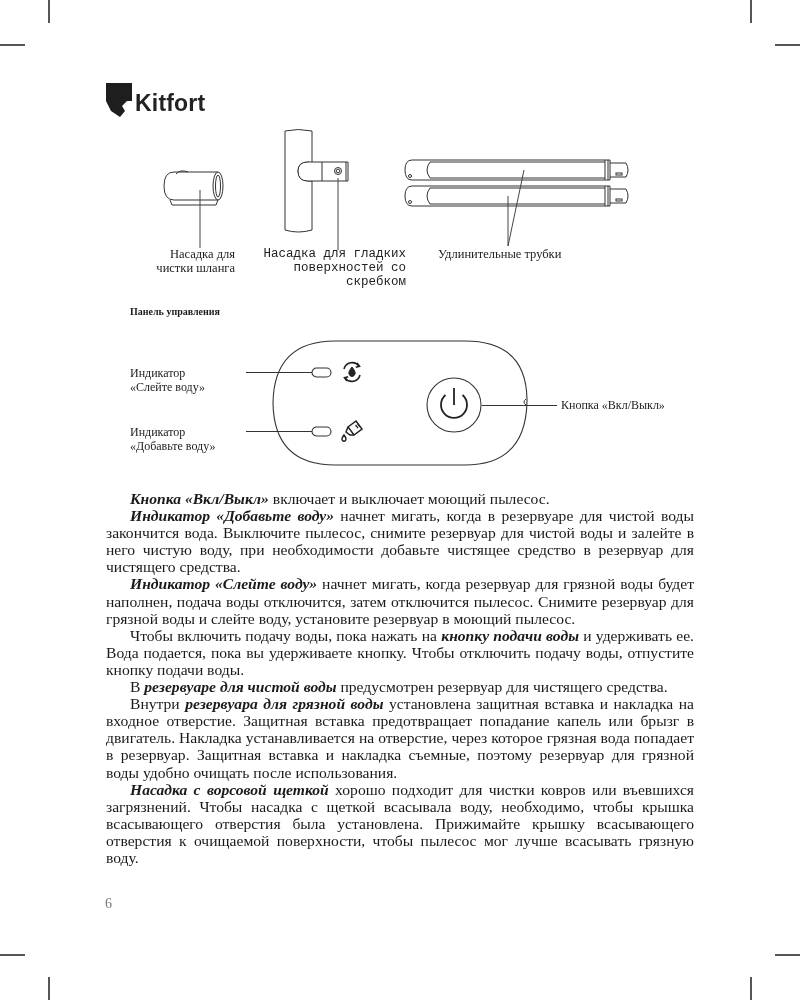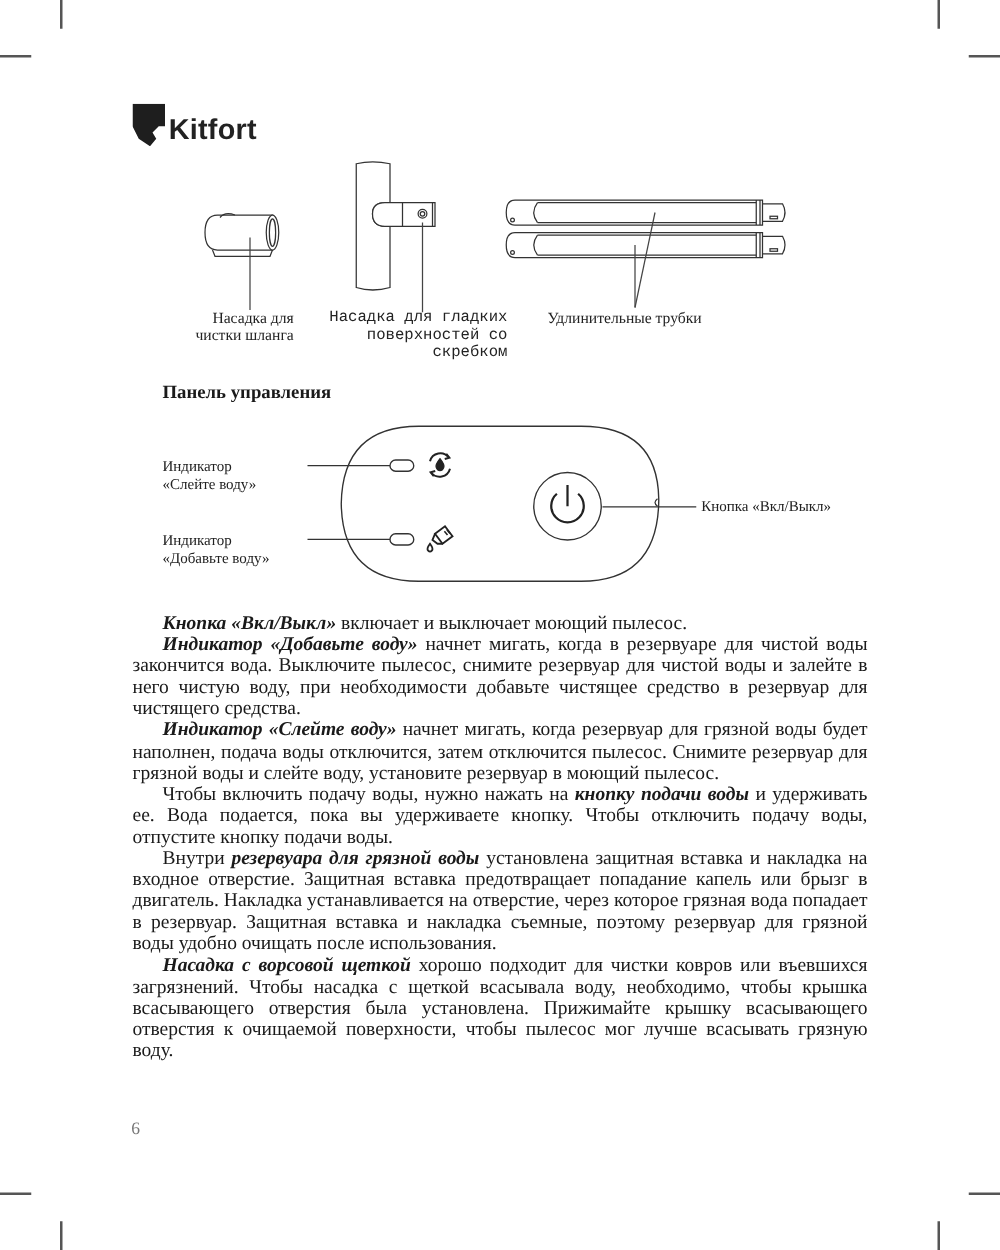--- a/index.html
+++ b/index.html
@@ -3,21 +3,21 @@
   <meta charset="utf-8">
   <style>
     html, body { margin:0; padding:0; }
     body { width:800px; height:1000px; background:#ffffff; position:relative; overflow:hidden;
            font-family:"Liberation Serif","DejaVu Serif",serif; color:#1a1a1a; }
     .crop { position:absolute; background:#555; }
     .logo { position:absolute; left:106px; top:83px; display:flex; align-items:flex-end; }
     .logo-text { font-family:"Liberation Sans","DejaVu Sans",sans-serif; font-weight:bold; font-size:23px; color:#222; margin-left:3px; letter-spacing:0.2px; line-height:1; padding-bottom:2px; }
     .fig { position:absolute; }
     .caption { position:absolute; font-size:12.5px; line-height:14px; color:#222; }
-    .section-title { position:absolute; left:130px; top:306px; font-size:15px; font-weight:bold; color:#1a1a1a; }
+    .section-title { position:absolute; left:130px; top:306px; font-size:10px; font-weight:bold; color:#1a1a1a; }
     .panel-label { position:absolute; font-size:12px; line-height:14px; text-align:left; color:#222; }
     .body-text { position:absolute; left:106px; top:490px; width:588px; font-size:15.6px; line-height:17.1px; text-align:justify; color:#1a1a1a; }
     .body-text p { margin:0; text-indent:24px; }
     .body-text b i, .body-text i b { font-weight:bold; font-style:italic; }
     .page-num { position:absolute; left:105px; top:896px; font-size:14px; color:#777; }
   </style>
 </head>
 <body>
 
 <div class="crop" style="left:48px;top:0;width:2px;height:23px;"></div>
@@ -156,18 +156,19 @@
 <div class="panel-label" style="left:130px;top:425px;width:113px;">
   <div>Индикатор</div>
   <div>«Добавьте воду»</div>
 </div>
 <div class="panel-label" style="left:561px;top:398px;text-align:left;">Кнопка «Вкл/Выкл»</div>
 
 <div class="body-text">
   <p><b><i>Кнопка «Вкл/Выкл»</i></b><span> включает и выключает моющий пылесос.</span></p>
   <p><b><i>Индикатор «Добавьте воду»</i></b><span> начнет мигать, когда в резервуаре для чистой воды закончится вода. Выключите пылесос, снимите резервуар для чистой воды и залейте в него чистую воду, при необходимости добавьте чистящее средство в резервуар для чистящего средства.</span></p>
   <p><b><i>Индикатор «Слейте воду»</i></b><span> начнет мигать, когда резервуар для грязной воды будет наполнен, подача воды отключится, затем отключится пылесос. Снимите резервуар для грязной воды и слейте воду, установите резервуар в моющий пылесос.</span></p>
-  <p><span>Чтобы включить подачу воды, нужно нажать на </span><b><i>кнопку подачи воды</i></b><span> и удерживать ее. Вода подается, пока вы удерживаете кнопку. Чтобы отключить подачу воды, отпустите кнопку подачи воды.</span></p>
+  <p><span>Чтобы включить подачу воды, пока нажать на </span><b><i>кнопку подачи воды</i></b><span> и удерживать ее. Вода подается, пока вы удерживаете кнопку. Чтобы отключить подачу воды, отпустите кнопку подачи воды.</span></p>
+  <p><span>В </span><b><i>резервуаре для чистой воды</i></b><span> предусмотрен резервуар для чистящего средства.</span></p>
   <p><span>Внутри </span><b><i>резервуара для грязной воды</i></b><span> установлена защитная вставка и накладка на входное отверстие. Защитная вставка предотвращает попадание капель или брызг в двигатель. Накладка устанавливается на отверстие, через которое грязная вода попадает в резервуар. Защитная вставка и накладка съемные, поэтому резервуар для грязной воды удобно очищать после использования.</span></p>
   <p><b><i>Насадка с ворсовой щеткой</i></b><span> хорошо подходит для чистки ковров или въевшихся загрязнений. Чтобы насадка с щеткой всасывала воду, необходимо, чтобы крышка всасывающего отверстия была установлена. Прижимайте крышку всасывающего отверстия к очищаемой поверхности, чтобы пылесос мог лучше всасывать грязную воду.</span></p>
 </div>
 
 <div class="page-num">6</div>
 
 </body></html>

